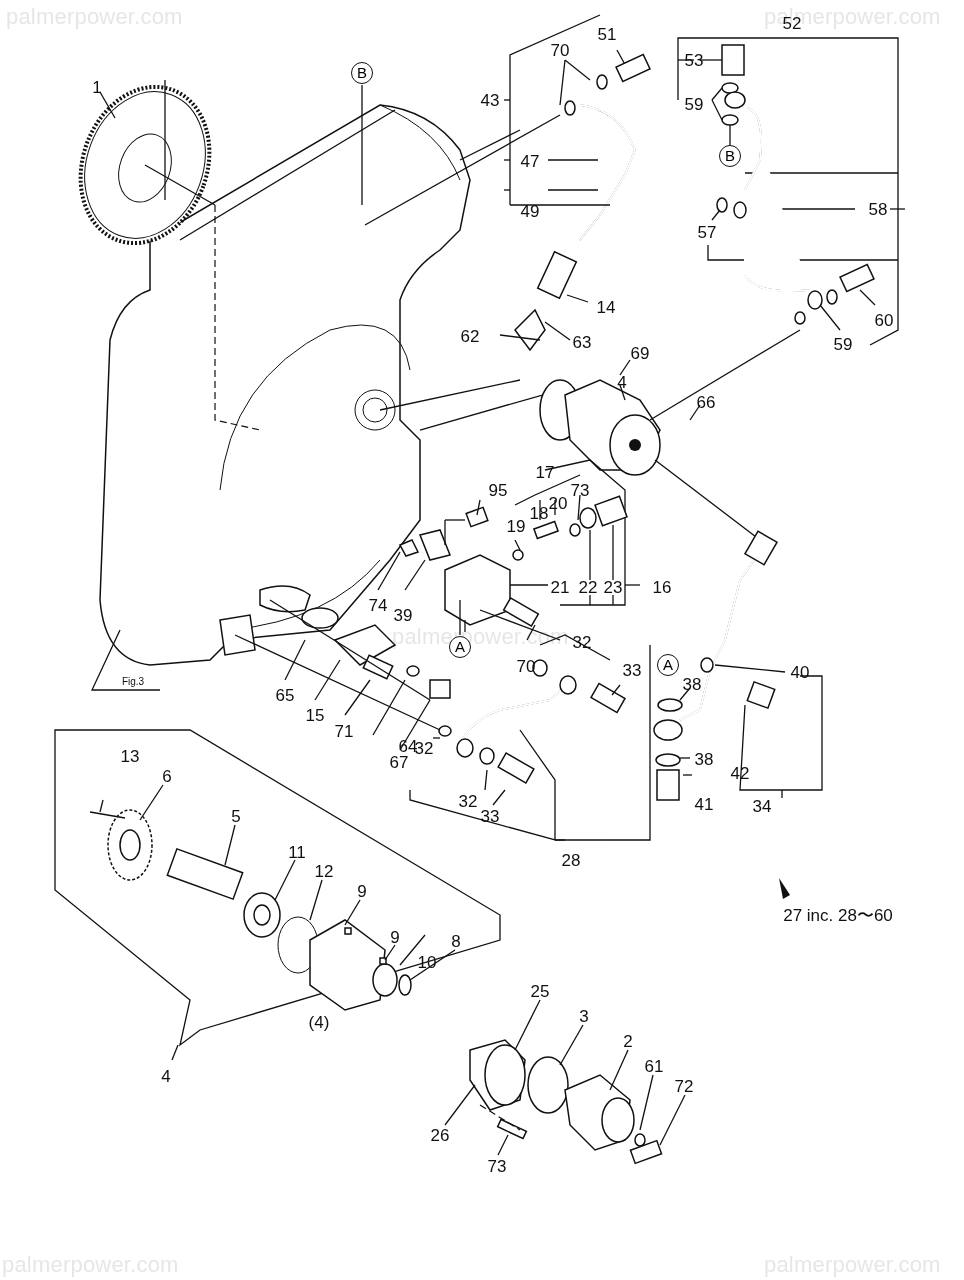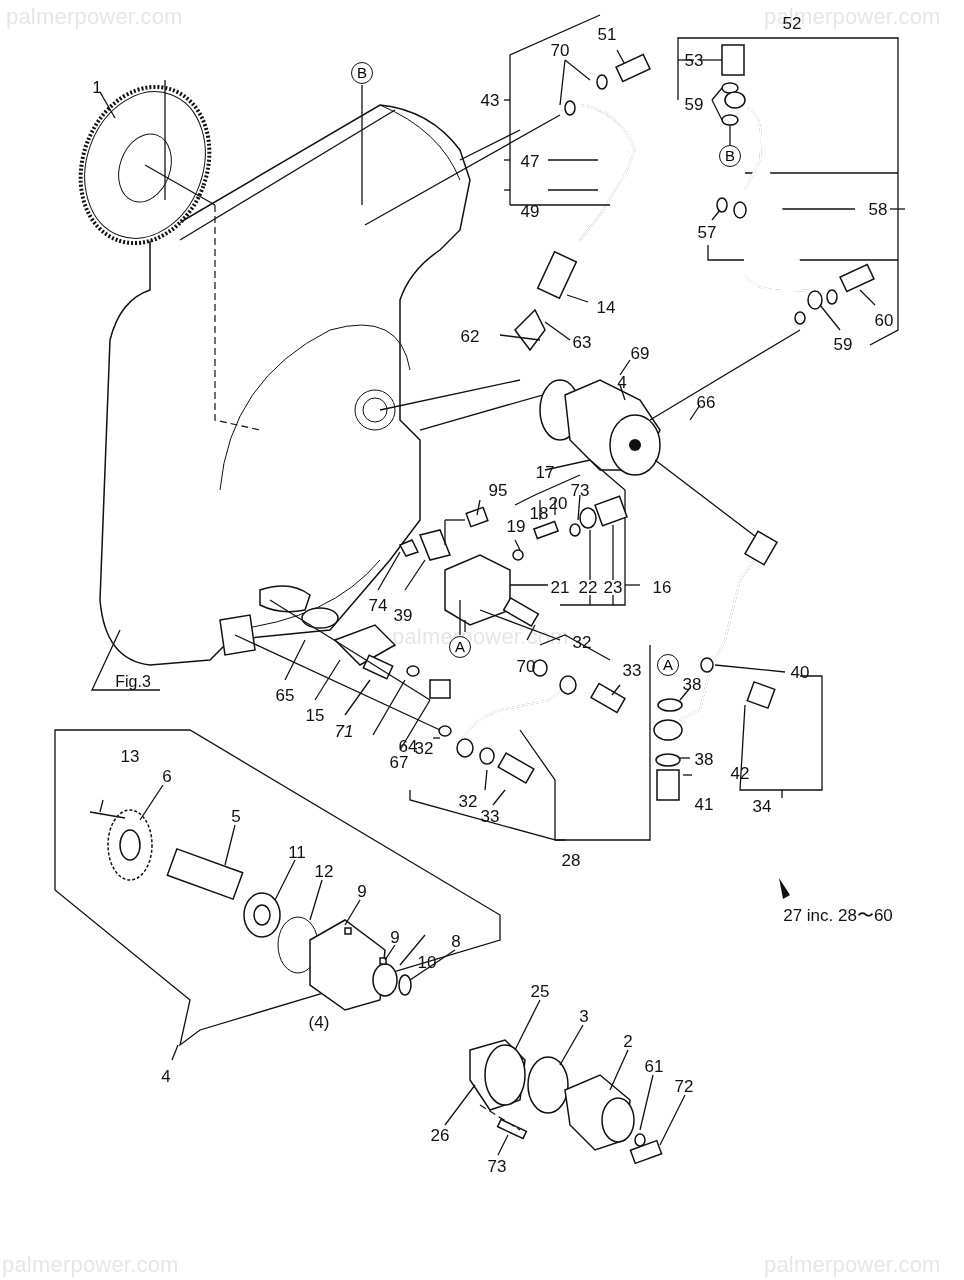--- a/index.html
+++ b/index.html
@@ -241,21 +241,21 @@
   <line class="ln" x1="685" y1="1095" x2="660" y2="1145"></line>
   <line class="ln" x1="445" y1="1125" x2="475" y2="1085"></line>
   <line class="ln" x1="498" y1="1155" x2="508" y2="1135"></line>
 </svg>
 
 <div class="ref" style="left:362px;top:73px;">B</div>
 <div class="ref" style="left:730px;top:156px;">B</div>
 <div class="ref" style="left:460px;top:647px;">A</div>
 <div class="ref" style="left:668px;top:665px;">A</div>
 
-<div class="lbl" style="left:133px;top:682px;font-size:16px;">Fig.3</div>
+<div class="lbl" style="left:133px;top:682px;font-size:10px;">Fig.3</div>
 <div class="lbl" style="left:838px;top:915px;">27 inc. 28〜60</div>
 
 <div class="lbl" style="left:97px;top:87px;">1</div>
 <div class="lbl" style="left:490px;top:100px;">43</div>
 <div class="lbl" style="left:560px;top:50px;">70</div>
 <div class="lbl" style="left:607px;top:34px;">51</div>
 <div class="lbl" style="left:530px;top:161px;">47</div>
 <div class="lbl" style="left:530px;top:191px;margin-top:20px;">49</div>
 <div class="lbl" style="left:598px;top:307px;margin-left:8px;">14</div>
 <div class="lbl" style="left:470px;top:336px;">62</div>
@@ -280,21 +280,21 @@
 <div class="lbl" style="left:588px;top:587px;">22</div>
 <div class="lbl" style="left:613px;top:587px;">23</div>
 <div class="lbl" style="left:662px;top:587px;">16</div>
 <div class="lbl" style="left:378px;top:605px;">74</div>
 <div class="lbl" style="left:403px;top:615px;">39</div>
 <div class="lbl" style="left:526px;top:666px;">70</div>
 <div class="lbl" style="left:582px;top:642px;">32</div>
 <div class="lbl" style="left:632px;top:670px;">33</div>
 <div class="lbl" style="left:285px;top:695px;">65</div>
 <div class="lbl" style="left:315px;top:715px;">15</div>
-<div class="lbl" style="left:344px;top:731px;font-style:italic;">71</div>
+<div class="lbl" style="left:344px;top:731px;">71</div>
 <div class="lbl" style="left:380px;top:746px;margin-left:28px;">64</div>
 <div class="lbl" style="left:399px;top:762px;">67</div>
 <div class="lbl" style="left:424px;top:748px;">32</div>
 <div class="lbl" style="left:468px;top:801px;">32</div>
 <div class="lbl" style="left:490px;top:816px;">33</div>
 <div class="lbl" style="left:571px;top:860px;">28</div>
 <div class="lbl" style="left:800px;top:672px;">40</div>
 <div class="lbl" style="left:692px;top:684px;">38</div>
 <div class="lbl" style="left:704px;top:759px;">38</div>
 <div class="lbl" style="left:740px;top:773px;">42</div>

